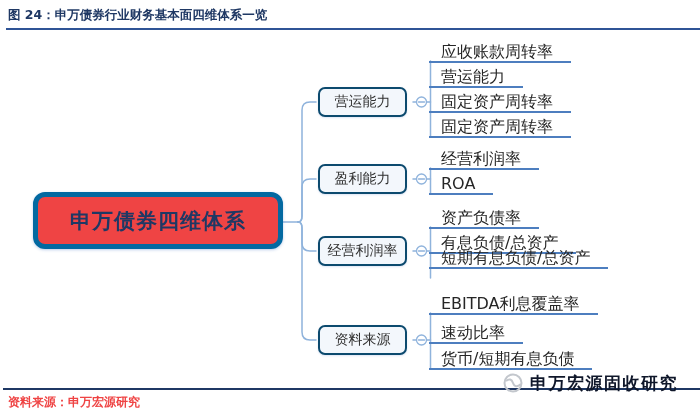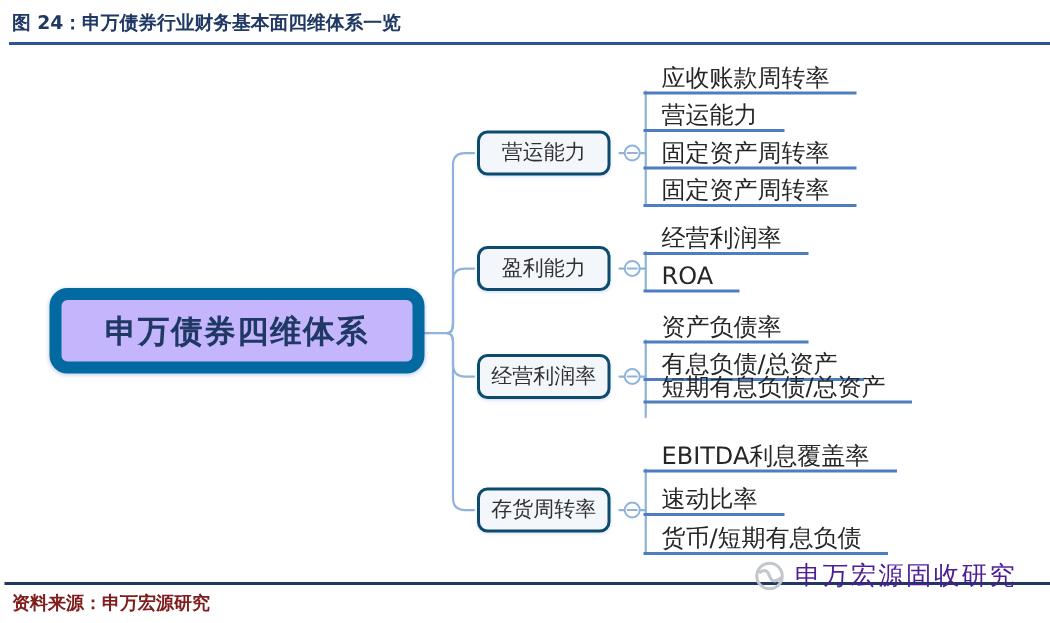--- a/index.html
+++ b/index.html
@@ -12,39 +12,39 @@
   .title-rule{left:6px;right:0;top:28px;height:0;border-top:2px solid #2f5496;}
 
   
   svg.connectors{left:0;top:0;pointer-events:none;}
   .conn{fill:none;stroke:#8fb3dc;stroke-width:1.5;stroke-linecap:round;}
   .toggle-circle{fill:#ffffff;stroke:#8fb3dc;stroke-width:1.3;}
   .toggle-minus{stroke:#8fb3dc;stroke-width:1.4;stroke-linecap:round;}
 
   
   .root-node{left:33px;top:192px;width:250px;height:57px;box-sizing:border-box;
-    background:#c4b5fd;border:8px solid #0369a1;border-radius:12px;
+    background:#ef4444;border:5px solid #0369a1;border-radius:12px;
     box-shadow:0 1px 3px rgba(68,114,196,.35);
     display:flex;align-items:center;justify-content:center;}
   .root-node span{font-size:21px;font-weight:bold;color:#1f3864;letter-spacing:1px;white-space:nowrap;}
 
   .branch-node{left:318px;width:89px;height:30px;box-sizing:border-box;
     background:#f3f7fc;border:2px solid #0c4a6e;border-radius:7px;
     box-shadow:0 1px 2px rgba(143,170,220,.3);
     display:flex;align-items:center;justify-content:center;}
   .branch-node span{font-size:14px;color:#303030;white-space:nowrap;}
 
   .leaf{left:429px;font-size:16px;line-height:15px;color:#262626;white-space:nowrap;
     padding:0 18px 2px 12px;border-bottom:2px solid #4d7ebf;}
 
   
   .bottom-rule{left:3px;right:0;top:388px;height:0;border-top:2px solid #1f3864;}
-  .source-line{left:8px;top:394px;font-size:12px;font-weight:bold;color:#7f1d1d;white-space:nowrap;}
-  .watermark{left:502px;top:372px;display:flex;align-items:flex-end;gap:6px;
-    color:#4c1d95;font-size:17px;font-weight:normal;letter-spacing:1.5px;white-space:nowrap;z-index:5;}
+  .source-line{left:8px;top:394px;font-size:12px;font-weight:bold;color:#ef4444;white-space:nowrap;}
+  .watermark{left:502px;top:372px;display:flex;align-items:flex-start;gap:6px;
+    color:#0f172a;font-size:17px;font-weight:bold;letter-spacing:1.5px;white-space:nowrap;z-index:5;}
 </style>
 </head>
 <body>
 
 <div class="abs fig-title">图 24：申万债券行业财务基本面四维体系一览</div>
 <div class="abs title-rule"></div>
 
 <svg class="abs connectors" width="700" height="415" viewBox="0 0 700 415">
 
   <path class="conn" d="M282,222 L298,222"></path>
@@ -85,21 +85,21 @@
 <div class="abs branch-node" style="top:87px">
   <span>营运能力</span>
 </div>
 <div class="abs branch-node" style="top:164px">
   <span>盈利能力</span>
 </div>
 <div class="abs branch-node" style="top:236px">
   <span>经营利润率</span>
 </div>
 <div class="abs branch-node" style="top:325px">
-  <span>存货周转率</span>
+  <span>资料来源</span>
 </div>
 
 <div class="abs leaf" style="top:44px">应收账款周转率</div>
 <div class="abs leaf" style="top:69px">营运能力</div>
 <div class="abs leaf" style="top:94px">固定资产周转率</div>
 <div class="abs leaf" style="top:119px">固定资产周转率</div>
 
 <div class="abs leaf" style="top:151px">经营利润率</div>
 <div class="abs leaf" style="top:176px">ROA</div>
 

